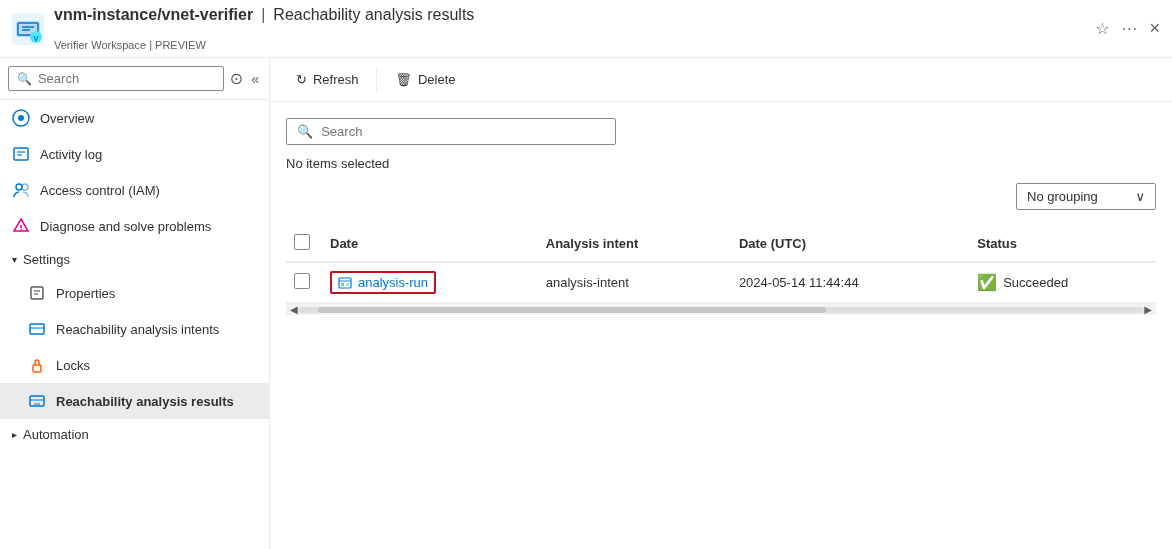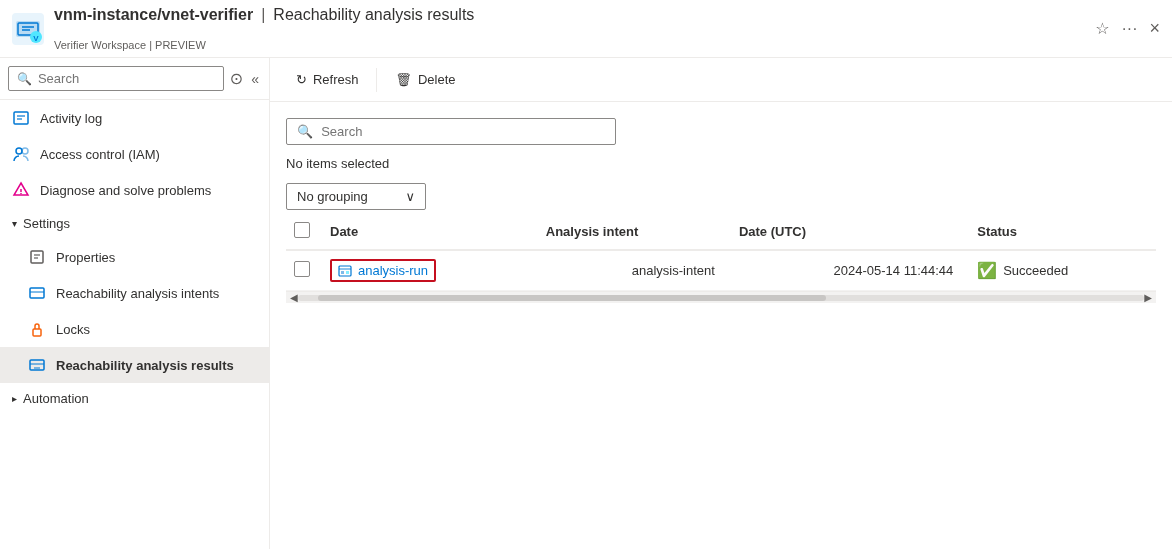--- a/index.html
+++ b/index.html
@@ -86,36 +86,36 @@
     .filter-row { display: flex; align-items: center; margin-bottom: 8px; }
     .filter-search-box {
       display: flex; align-items: center; border: 1px solid #8a8886; border-radius: 2px;
       padding: 5px 10px; width: 330px; gap: 8px; background: #fff;
     }
     .filter-search-box input { border: none; outline: none; font-size: 13px; color: #323130; flex: 1; background: transparent; }
 
     .no-items-row { font-size: 13px; color: #323130; margin: 11px 0 12px 0; }
 
     
-    .grouping-row { display: flex; justify-content: flex-start; margin-bottom: 4px; }
+    .grouping-row { display: flex; justify-content: flex-end; margin-bottom: 16px; }
     .grouping-select {
       display: flex; align-items: center; border: 1px solid #8a8886; border-radius: 2px;
       padding: 5px 10px; gap: 8px; background: #fff; cursor: pointer; min-width: 140px;
       justify-content: space-between;
     }
     .grouping-select span { font-size: 13px; color: #323130; }
 
     
     .data-table { width: 100%; border-collapse: collapse; }
     .data-table thead tr { border-bottom: 2px solid #edebe9; }
     .data-table th {
       text-align: left; padding: 8px 12px; font-size: 13px; font-weight: 600; color: #323130;
       white-space: nowrap;
     }
-    .data-table td { padding: 8px 12px; font-size: 13px; color: #323130; border-bottom: 1px solid #f3f2f1; text-align: right; }
+    .data-table td { padding: 8px 12px; font-size: 13px; color: #323130; border-bottom: 1px solid #f3f2f1; }
     .checkbox-cell { width: 32px; padding: 8px !important; }
     .checkbox { width: 16px; height: 16px; border: 1px solid #8a8886; border-radius: 2px; cursor: pointer; display: inline-block; }
 
     
     .name-cell { display: flex; align-items: center; gap: 8px; }
     .name-cell-link {
       color: #0078d4; text-decoration: none; cursor: pointer;
       border: 2px solid #c50f1f; padding: 2px 6px; border-radius: 2px;
       display: flex; align-items: center; gap: 6px;
     }
@@ -178,20 +178,29 @@
       <div class="sidebar-search-box">
         <span class="search-icon-svg">🔍</span>
         <input type="text" placeholder="Search" style="">
       </div>
       <span class="sidebar-pin-btn">⊙</span>
       <span class="sidebar-collapse-btn">«</span>
     </div>
 
     <div class="sidebar-scroll-area">
 
+      <div class="nav-item">
+        <span class="nav-icon icon-overview">
+          <svg width="18" height="18" viewBox="0 0 18 18">
+              <circle cx="9" cy="9" r="8" fill="none" stroke="#0078d4" stroke-width="1.5"></circle>
+              <circle cx="9" cy="9" r="3" fill="#0078d4"></circle>
+            </svg>
+        </span>
+        <span>Overview</span>
+      </div>
 
       <div class="nav-item">
         <span class="nav-icon icon-activity">
           <svg width="18" height="18" viewBox="0 0 18 18">
               <rect x="2" y="3" width="14" height="12" rx="1" fill="none" stroke="#0078d4" stroke-width="1.5"></rect>
               <line x1="5" y1="7" x2="13" y2="7" stroke="#0078d4" stroke-width="1.2"></line>
               <line x1="5" y1="10" x2="10" y2="10" stroke="#0078d4" stroke-width="1.2"></line>
             </svg>
         </span>
         <span>Activity log</span>

